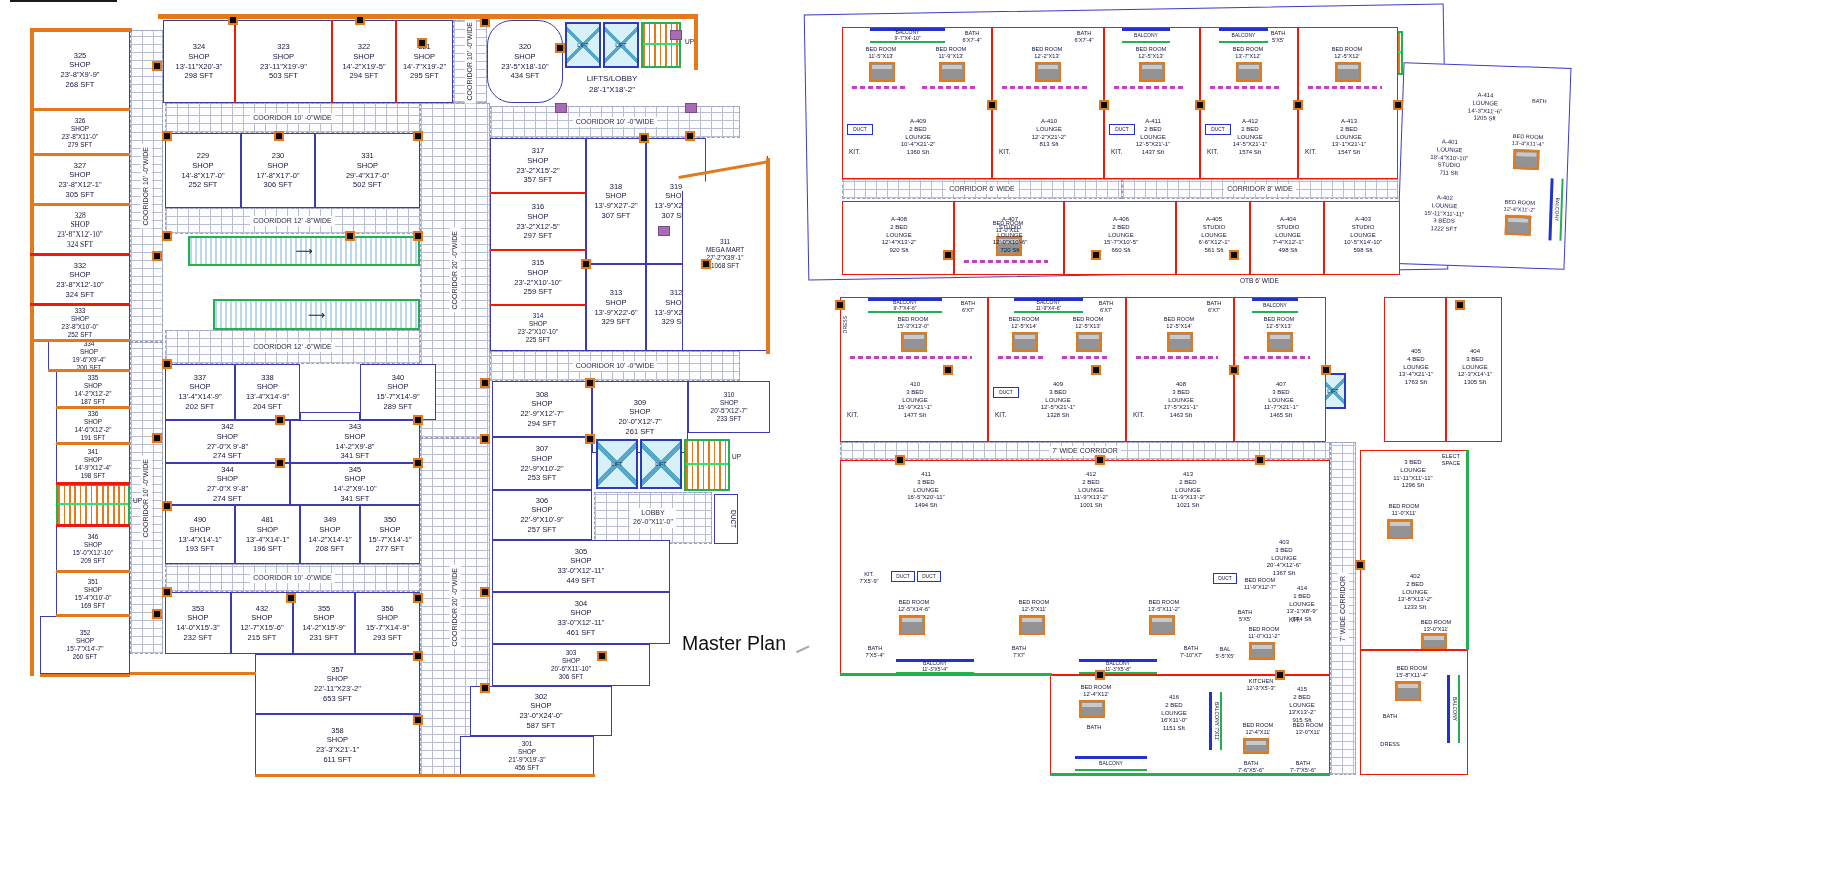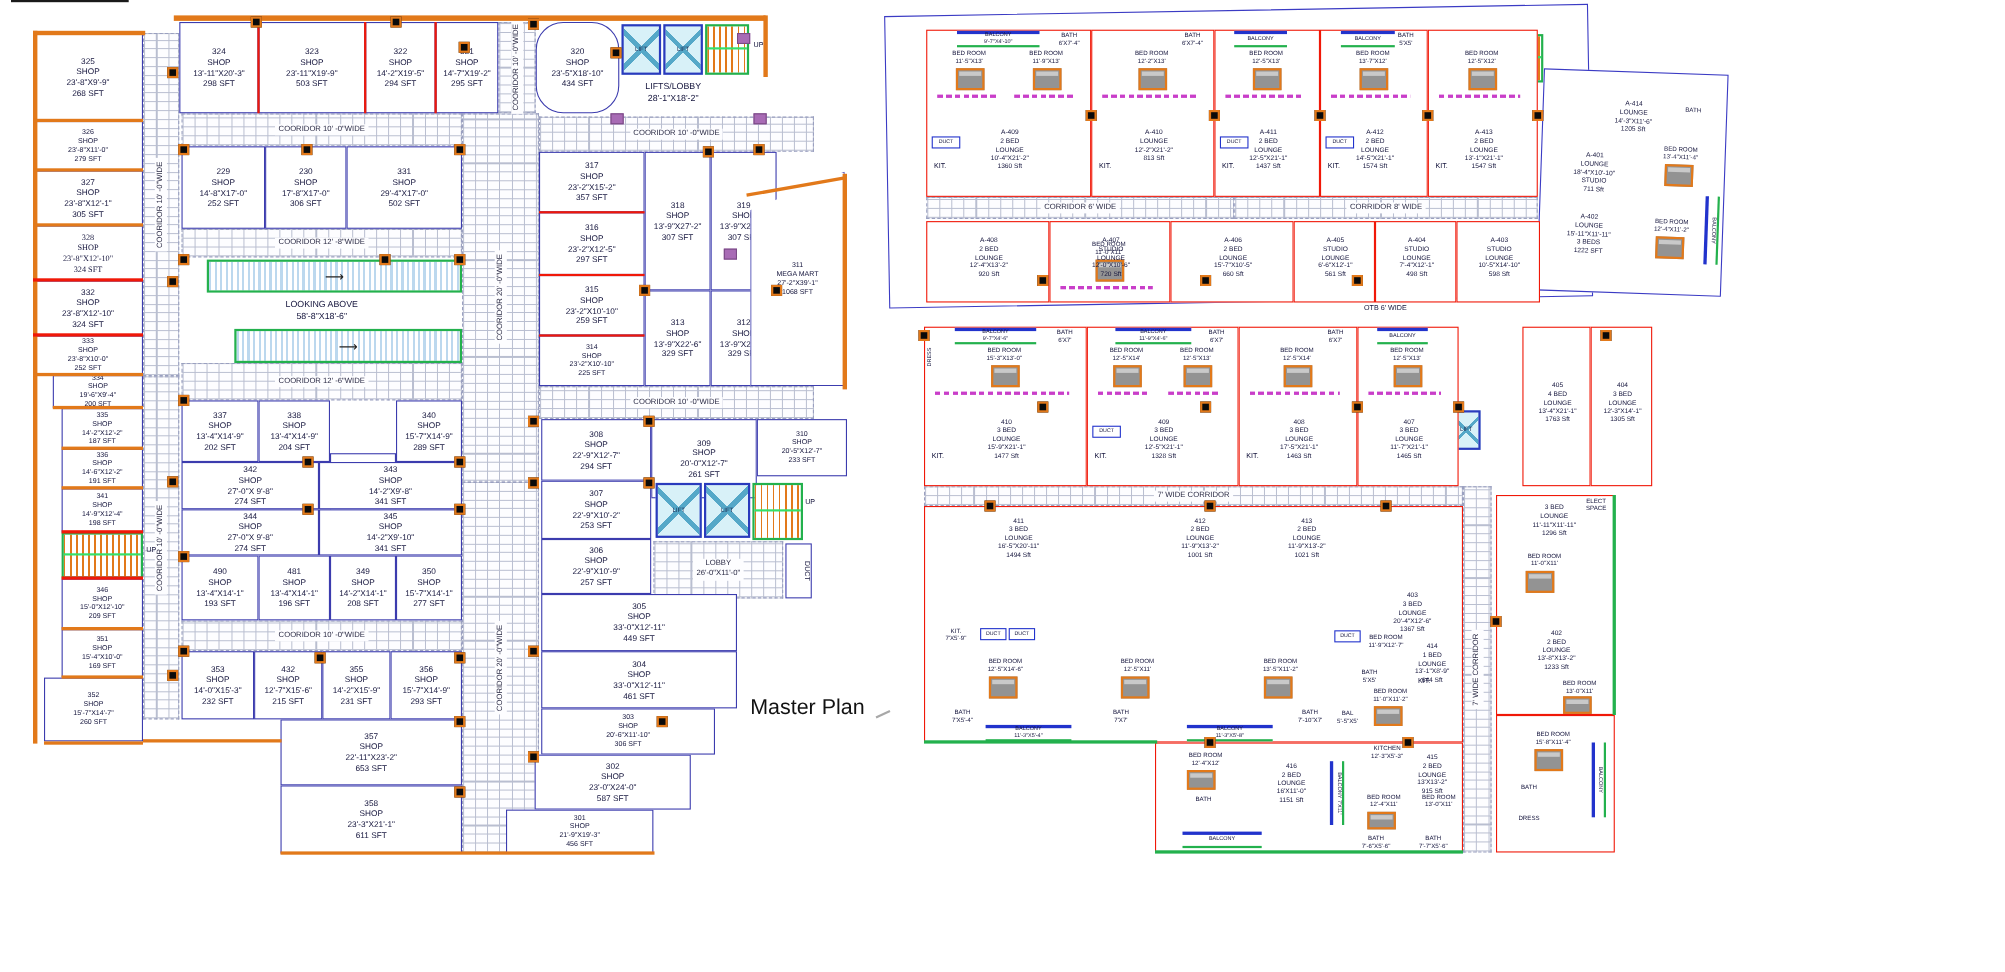--- a/index.html
+++ b/index.html
@@ -240,24 +240,20 @@
       </div>
       <div class="it shop" style="left: 285px; top: 125px; width: 105px; height: 75px;">
         <div class="ln">331</div>
         <div class="ln">SHOP</div>
         <div class="ln">29'-4"X17'-0"</div>
         <div class="ln">502 SFT</div>
       </div>
       <div class="it esc" style="left: 158px; top: 228px; width: 232px; height: 30px;">
         <div class="ln">⟶</div>
       </div>
-      <div class="it rlabel-lg" style="left: 135px; top: 261px; width: 255px; height: 28px;">
-        <div class="ln">LOOKING ABOVE</div>
-        <div class="ln">58'-8"X18'-6"</div>
-      </div>
       <div class="it esc" style="left: 183px; top: 291px; width: 207px; height: 31px;">
         <div class="ln">⟶</div>
       </div>
       <div class="it shop" style="left: 135px; top: 356px; width: 70px; height: 56px;">
         <div class="ln">337</div>
         <div class="ln">SHOP</div>
         <div class="ln">13'-4"X14'-9"</div>
         <div class="ln">202 SFT</div>
       </div>
       <div class="it shop" style="left: 205px; top: 356px; width: 65px; height: 56px;">
@@ -265,21 +261,21 @@
         <div class="ln">SHOP</div>
         <div class="ln">13'-4"X14'-9"</div>
         <div class="ln">204 SFT</div>
       </div>
       <div class="it shop" style="left: 270px; top: 356px; width: 60px; height: 56px; margin-top: 48px;">
         <div class="ln">339</div>
         <div class="ln">SHOP</div>
         <div class="ln">14'-2"X14'-9"</div>
         <div class="ln">217 SFT</div>
       </div>
-      <div class="it shop" style="left: 330px; top: 356px; width: 60px; height: 56px;">
+      <div class="it shop" style="left: 330px; top: 356px; width: 76px; height: 56px;">
         <div class="ln">340</div>
         <div class="ln">SHOP</div>
         <div class="ln">15'-7"X14'-9"</div>
         <div class="ln">289 SFT</div>
       </div>
       <div class="it shop" style="left: 135px; top: 412px; width: 125px; height: 43px;">
         <div class="ln">342</div>
         <div class="ln">SHOP</div>
         <div class="ln">27'-0"X 9'-8"</div>
         <div class="ln">274 SFT</div>
@@ -471,21 +467,21 @@
         <div class="ln">SHOP</div>
         <div class="ln">33'-0"X12'-11"</div>
         <div class="ln">461 SFT</div>
       </div>
       <div class="it shop sm" style="left: 462px; top: 636px; width: 158px; height: 42px;">
         <div class="ln">303</div>
         <div class="ln">SHOP</div>
         <div class="ln">20'-6"X11'-10"</div>
         <div class="ln">306 SFT</div>
       </div>
-      <div class="it shop" style="left: 440px; top: 678px; width: 142px; height: 50px; margin-left: 16px;">
+      <div class="it shop" style="left: 440px; top: 678px; width: 142px; height: 50px;">
         <div class="ln">302</div>
         <div class="ln">SHOP</div>
         <div class="ln">23'-0"X24'-0"</div>
         <div class="ln">587 SFT</div>
       </div>
       <div class="it shop sm" style="left: 430px; top: 728px; width: 134px; height: 40px;">
         <div class="ln">301</div>
         <div class="ln">SHOP</div>
         <div class="ln">21'-9"X19'-3"</div>
         <div class="ln">456 SFT</div>

